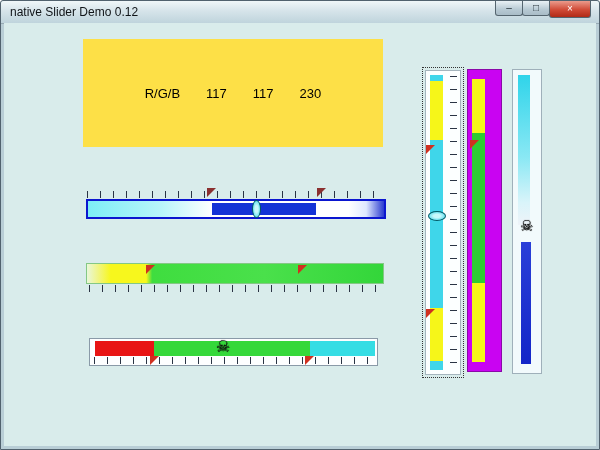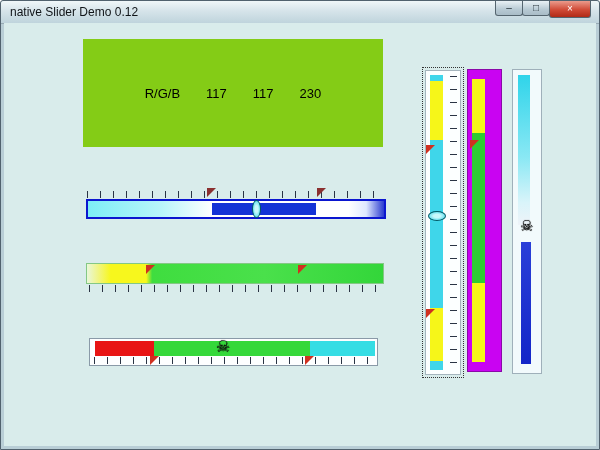--- a/index.html
+++ b/index.html
@@ -18,21 +18,21 @@
     display:flex; align-items:center; justify-content:center; font-size:10px; line-height:1;
     color:#243038; margin-left:-1px; cursor:default; }
   .wbtn.close { width:42px; height:17px; color:#fff;
     background:linear-gradient(#eb9b8c,#d04a36 55%,#b02a17); }
 
   
   .client { position:absolute; left:3px; right:3px; top:22px; bottom:3px; background:#d9eceb; }
 
   
   .rgb-panel { position:absolute; left:79px; top:16px; width:300px; height:108px;
-    background:#84cc16; display:flex; align-items:center; justify-content:center;
+    background:#fde047; display:flex; align-items:center; justify-content:center;
     gap:26px; font-size:13px; color:#000; }
 
   
   .ticks-h { background:repeating-linear-gradient(90deg,#2a3444 0 1px,transparent 1px 13px); }
   .ticks-v { background:repeating-linear-gradient(180deg,#2a3444 0 1px,transparent 1px 13px); }
   .arr { position:absolute; width:0; height:0; border-top:9px solid #d03020; border-right:9px solid transparent; }
   .arr.dark { border-top-color:#8b3030; }
   .skull { position:absolute; font-size:16px; line-height:1; color:#121212; text-shadow:0 0 1px #000; }
 
   

